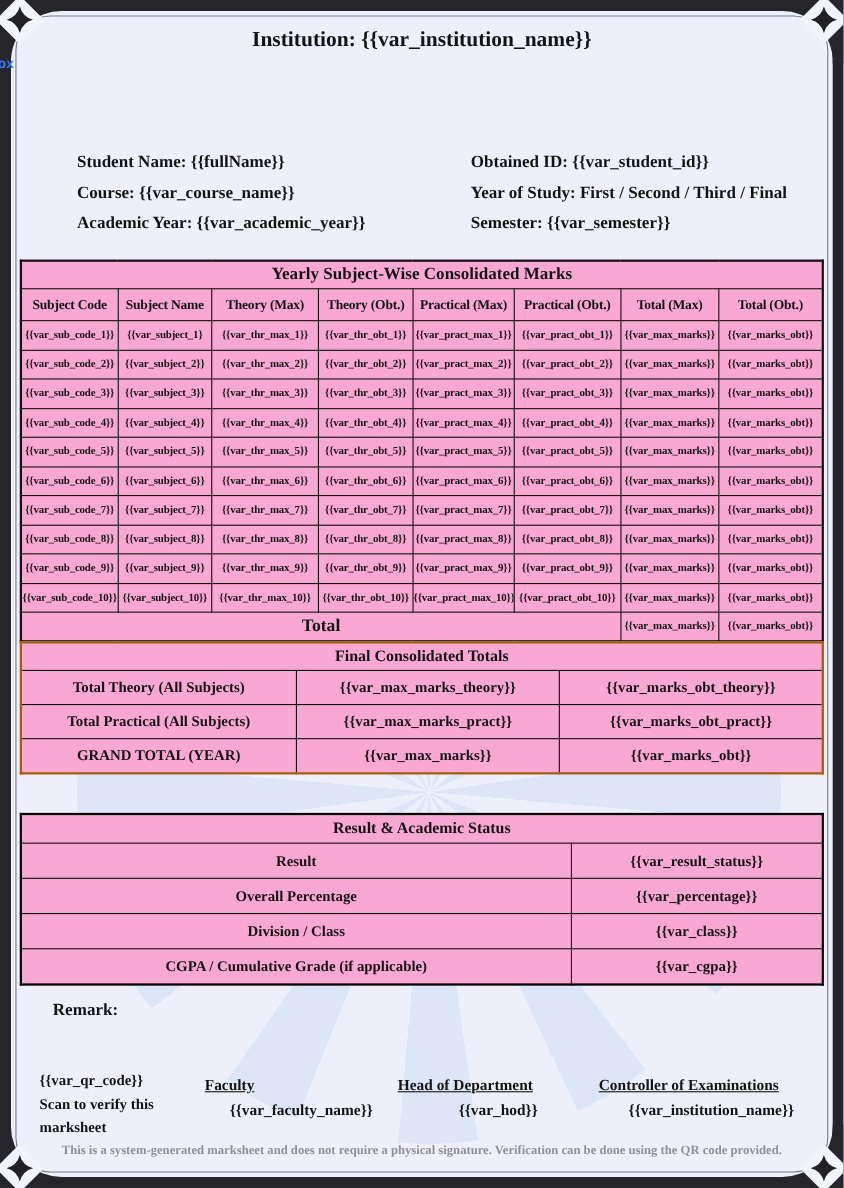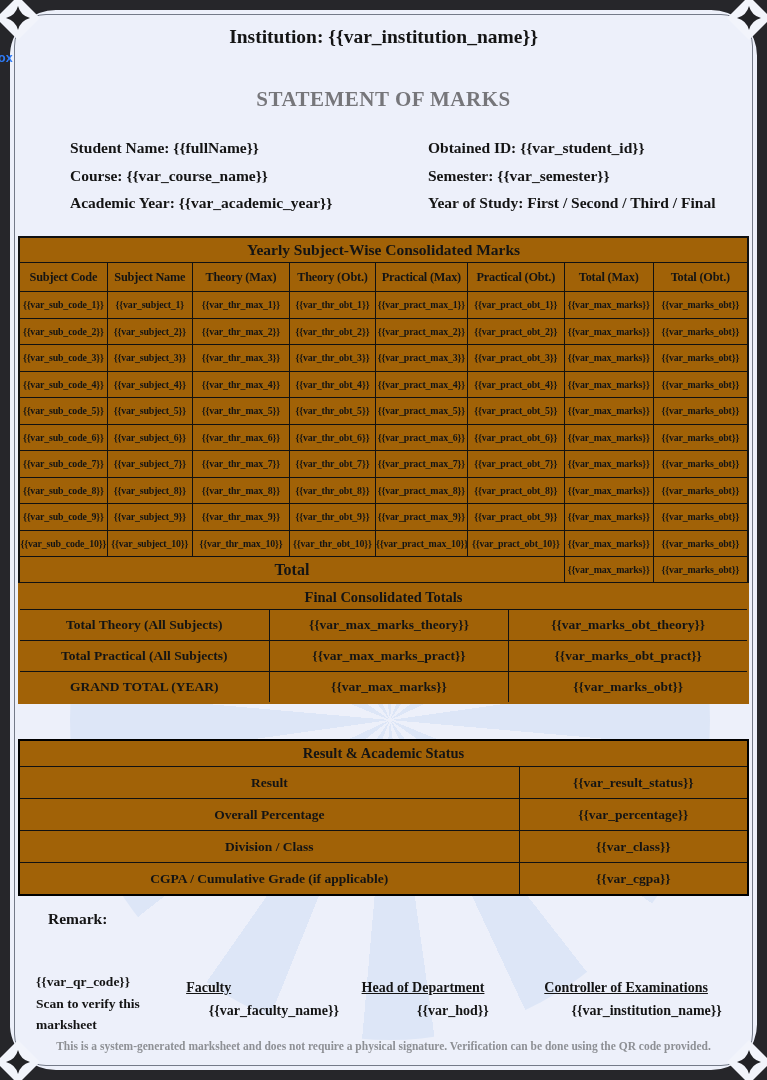--- a/index.html
+++ b/index.html
@@ -33,21 +33,21 @@
   .center{text-align:center;}
   .institution-line{position:absolute;left:0;right:0;top:26px;font-size:19.5px;}
   .doc-title{position:absolute;left:0;right:0;top:52px;font-size:29px;letter-spacing:1px;color:var(--title-gray,#6b6b6d);}
   .doc-subtitle{position:absolute;left:0;right:0;top:87px;font-size:21px;letter-spacing:.5px;color:#76767a;}
   .student-grid{
     position:absolute;left:18px;right:18px;top:134px;
     display:grid;grid-template-columns:358px 1fr;padding-left:52px;box-sizing:border-box;
   }
   .student-grid .line{line-height:27.5px;font-size:15.5px;white-space:nowrap;}
   
-  table{border-collapse:collapse;table-layout:fixed;position:absolute;left:18px;width:731px;background:#a16207;}
+  table{border-collapse:collapse;table-layout:fixed;position:absolute;left:18px;width:731px;background:#f9a8d4;}
   td{border:1px solid #111;text-align:center;vertical-align:middle;padding:0;overflow:hidden;white-space:nowrap;}
   .marks-table{top:236px;border:2px solid #111;}
   .marks-table .t-title td{height:24px;font-size:15.5px;border-bottom-width:1.5px;}
   .marks-table .t-head td{height:28px;font-size:12.3px;letter-spacing:-.2px;}
   .marks-table tbody td{height:25.5px;font-size:9.9px;letter-spacing:-.15px;}
   .marks-table .t-total td{height:25px;font-size:16px;}
   .marks-table .t-total td:first-child{border-right-width:1.5px;}
   .marks-table .t-total .mini{font-size:9.9px;letter-spacing:-.15px;}
   .totals-table{top:583px;border:2px solid #a16207;}
   .totals-table td{border-width:1.5px;}
@@ -75,32 +75,31 @@
 </style>
 </head>
 <body>
 
 <div class="page" style="--page-bg: #edf0fa; --frame: #26262a; --title-gray: #6b6b6d; --foot-gray: #8e9095; --wm: #dde6f7; --frag: #2f7bf6;">
 
   <div class="watermark"></div>
 
   <div class="content">
     <div class="institution-line center">Institution: {{var_institution_name}}</div>
-    <div class="doc-subtitle center">STATEMENT OF MARKS</div>
 
     <div class="student-grid">
       <div>
         <div class="line">Student Name: {{fullName}}</div>
         <div class="line">Course: {{var_course_name}}</div>
         <div class="line">Academic Year: {{var_academic_year}}</div>
       </div>
       <div>
         <div class="line">Obtained ID: {{var_student_id}}</div>
+        <div class="line">Year of Study: First / Second / Third / Final</div>
         <div class="line">Semester: {{var_semester}}</div>
-        <div class="line">Year of Study: First / Second / Third / Final</div>
       </div>
     </div>
 
     <table class="marks-table">
       <colgroup>
         <col style="width:12.1%">
           <col style="width:11.7%">
           <col style="width:13.3%">
           <col style="width:11.8%">
         <col style="width:12.6%">

